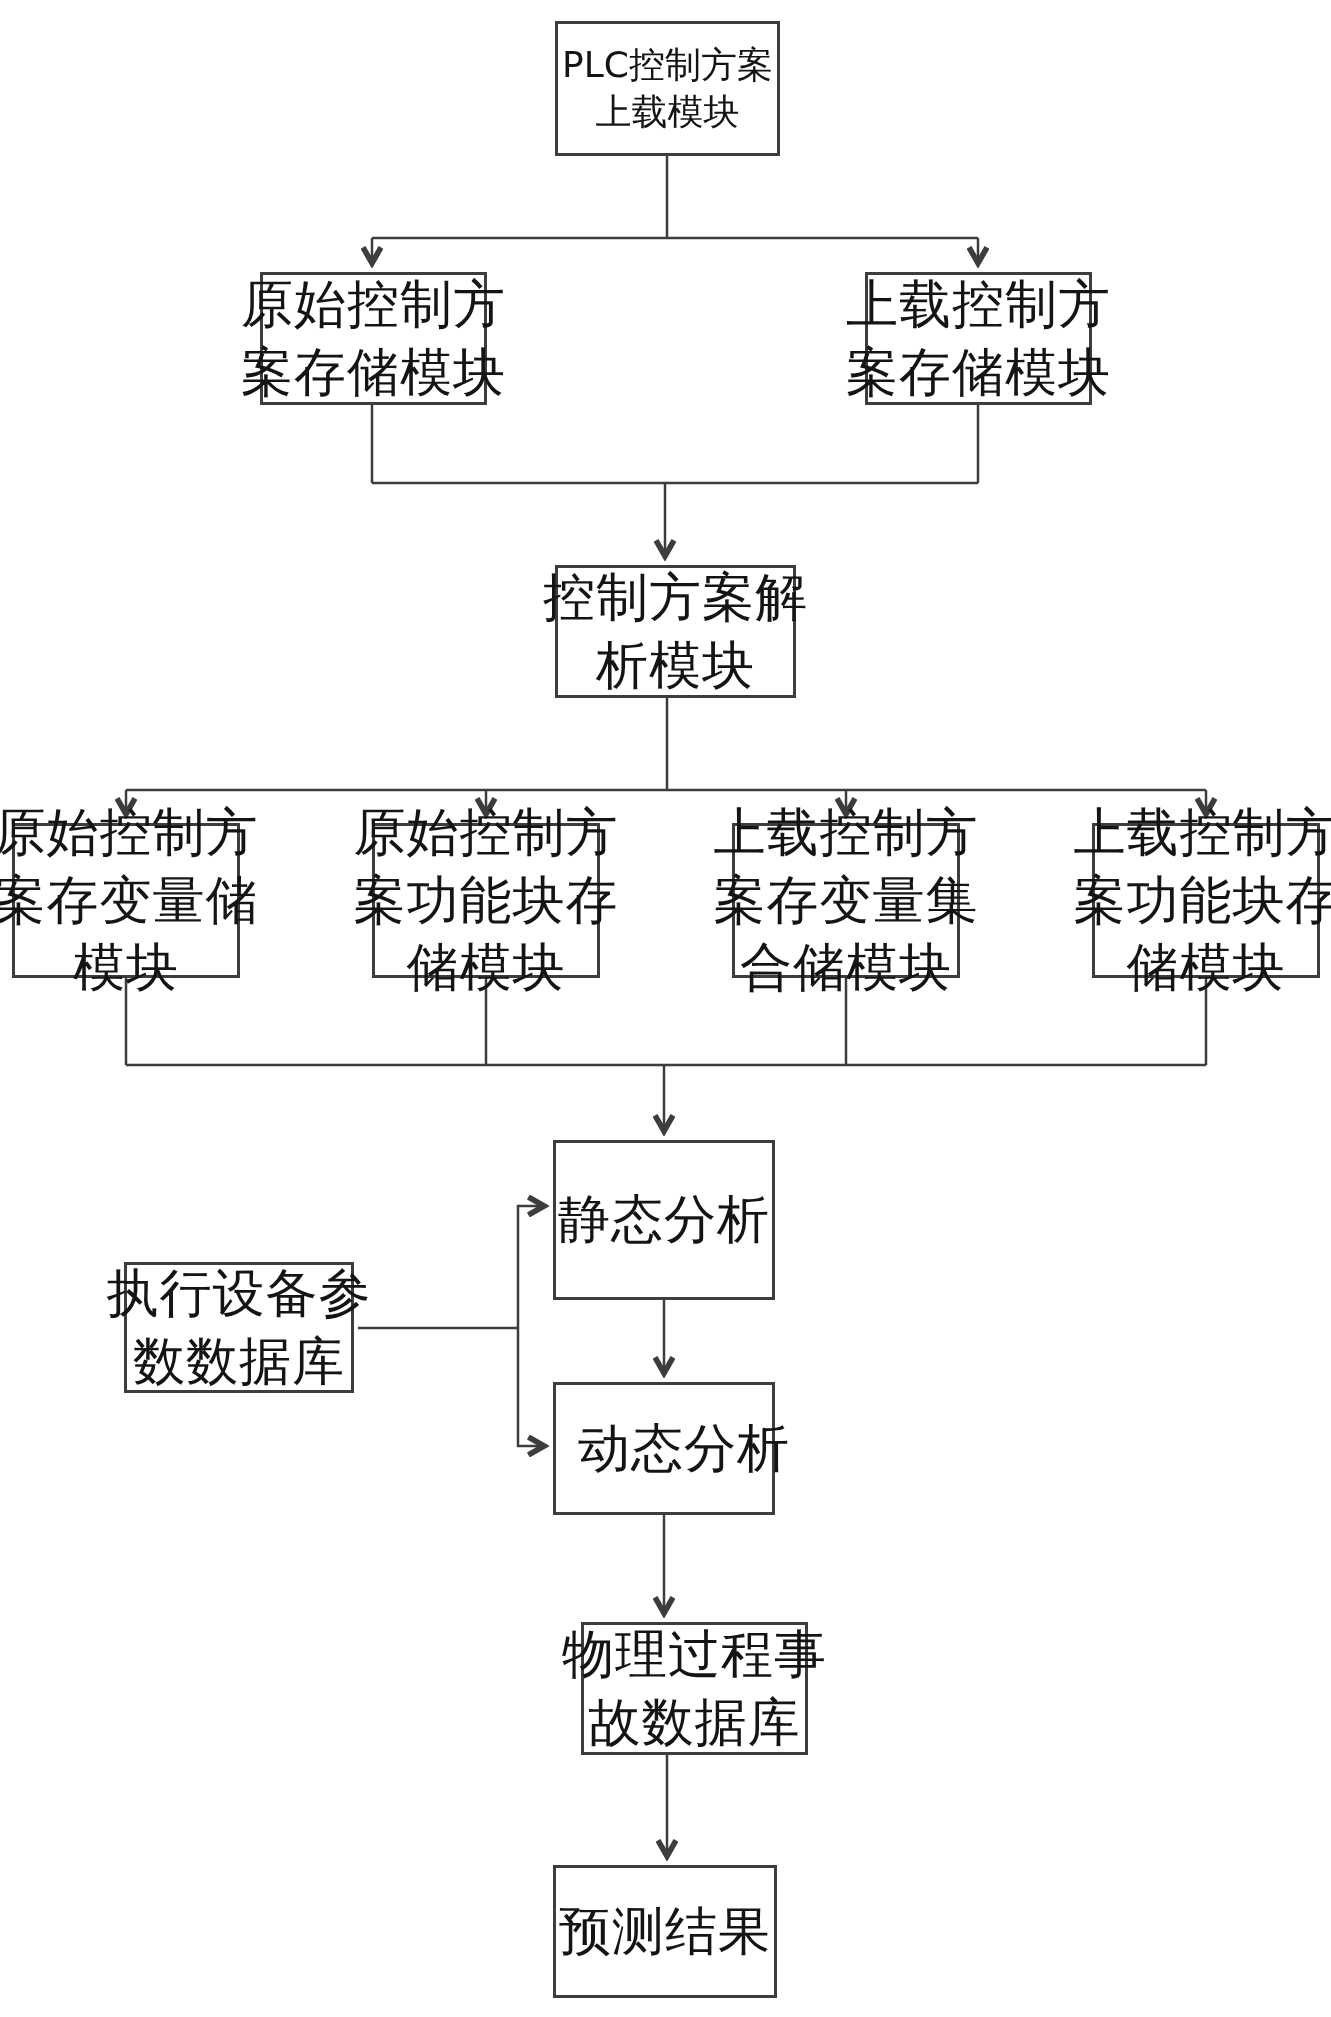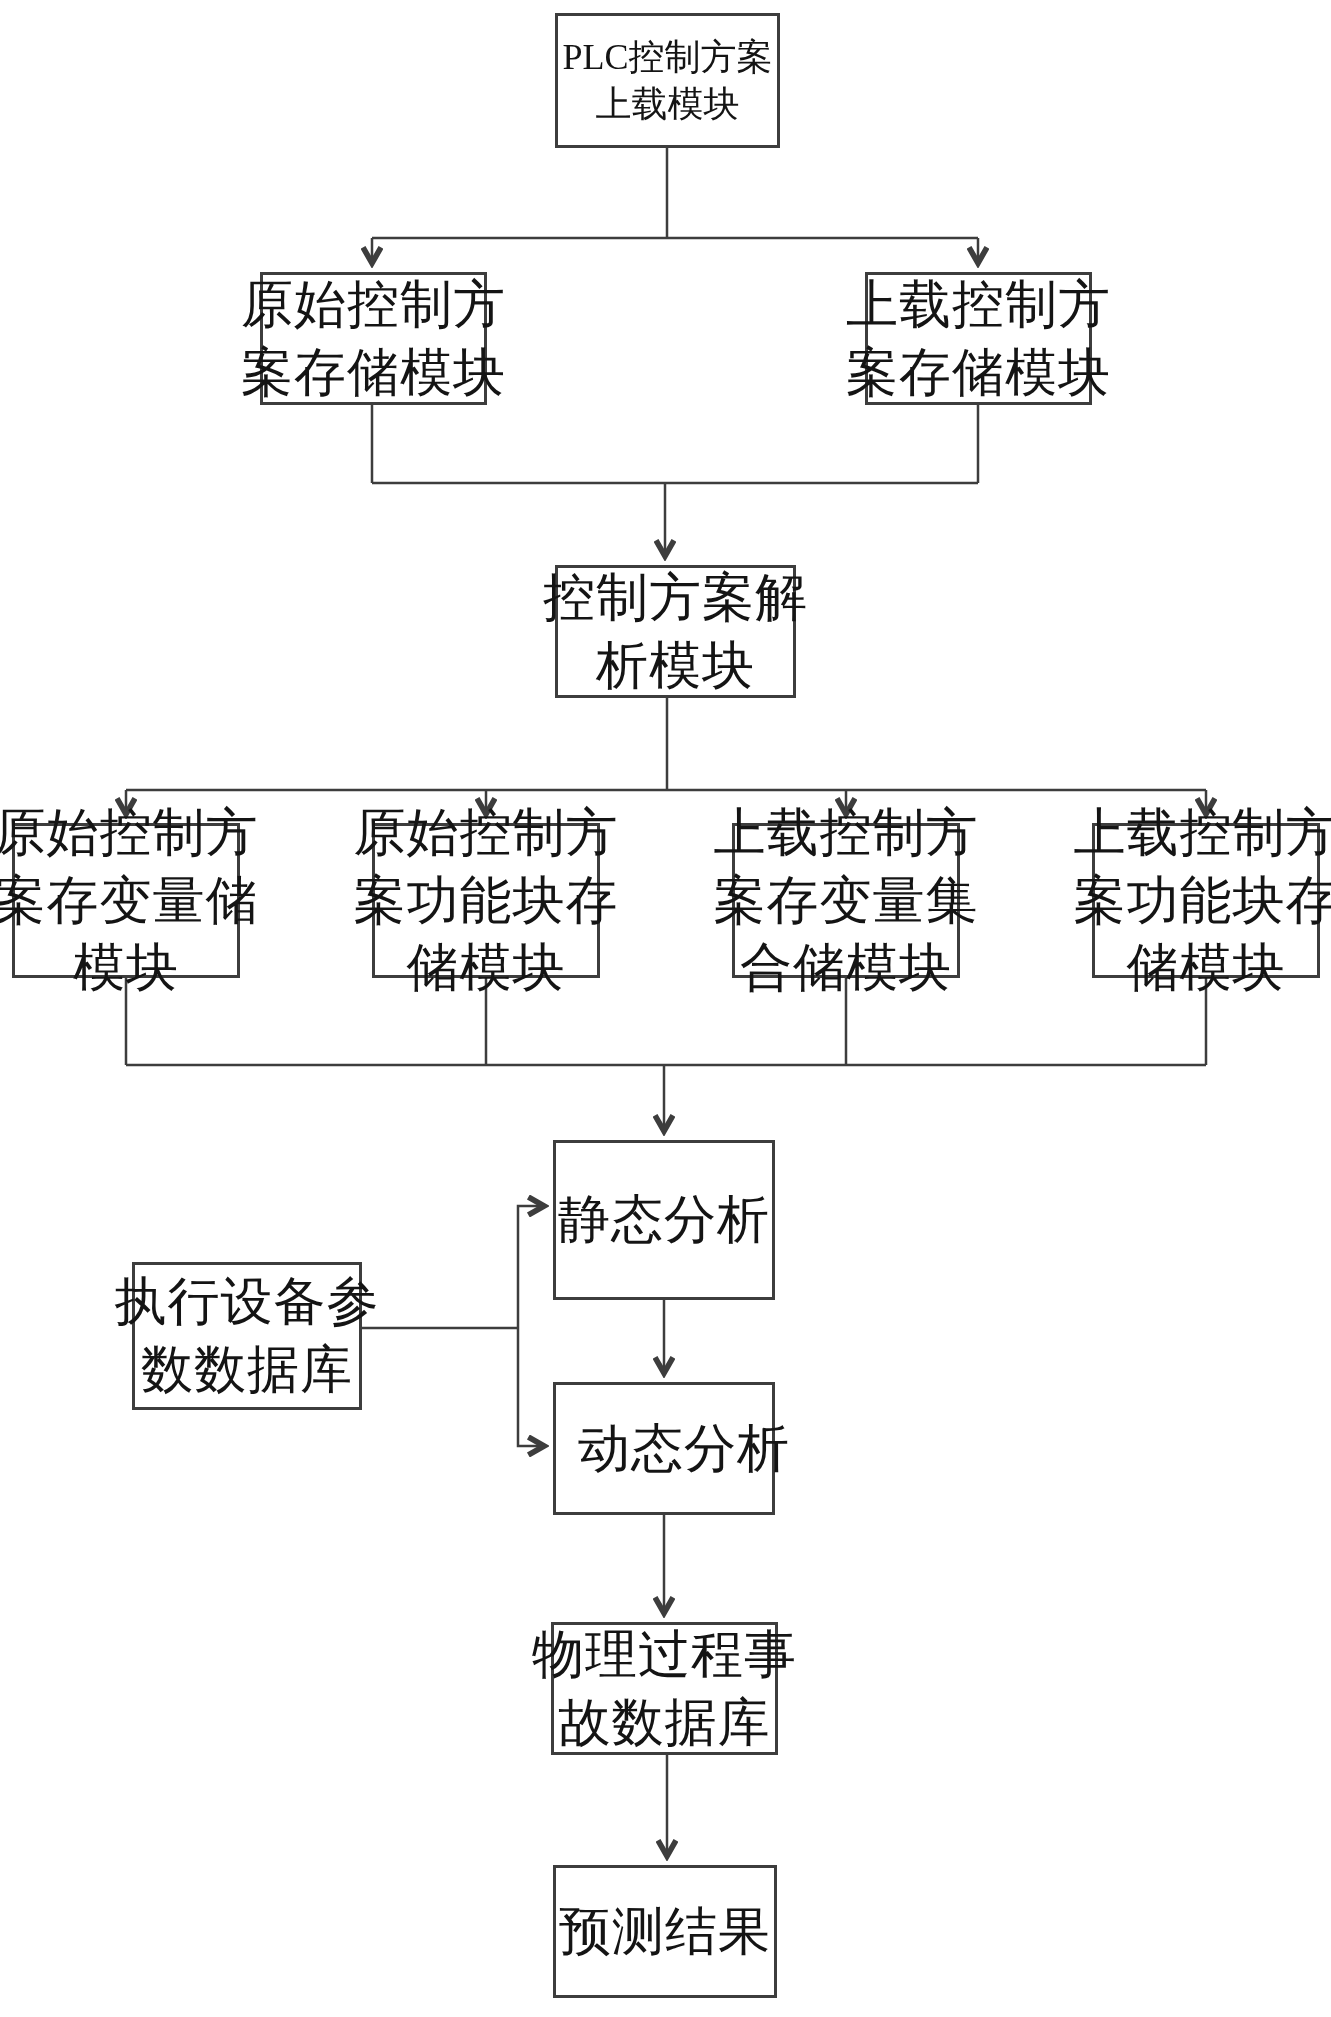--- a/index.html
+++ b/index.html
@@ -48,21 +48,21 @@
   <path d="M664,1272 L664,1372" marker-end="url(#arrow)"></path>
 
   <path d="M358,1328 L518,1328"></path>
   <path d="M518,1328 L518,1206 L543,1206" marker-end="url(#arrow)"></path>
   <path d="M518,1328 L518,1446 L543,1446" marker-end="url(#arrow)"></path>
 
   <path d="M664,1515 L664,1612" marker-end="url(#arrow)"></path>
   <path d="M667,1755 L667,1855" marker-end="url(#arrow)"></path>
 </svg>
 
-<div class="node small-font" style="left:555px; top:13px;  width:225px; height:135px;font-family:Liberation Serif, serif;">PLC控制方案
+<div class="node small-font" style="left:555px; top:21px;  width:225px; height:135px;">PLC控制方案
 上载模块</div>
 
 <div class="node" style="left:260px; top:272px; width:227px; height:133px;">原始控制方
 案存储模块</div>
 
 <div class="node" style="left:865px; top:272px; width:227px; height:133px;">上载控制方
 案存储模块</div>
 
 <div class="node" style="left:555px; top:565px; width:241px; height:133px;">控制方案解
 析模块</div>
@@ -78,21 +78,21 @@
 <div class="node" style="left:732px;  top:823px; width:228px; height:155px;">上载控制方
 案存变量集
 合储模块</div>
 
 <div class="node" style="left:1092px; top:823px; width:228px; height:155px;">上载控制方
 案功能块存
 储模块</div>
 
 <div class="node" style="left:553px; top:1140px; width:222px; height:160px;">静态分析</div>
 
-<div class="node" style="left:132px; top:1262px; width:230px; height:148px;">执行设备参
+<div class="node" style="left:124px; top:1262px; width:230px; height:131px;">执行设备参
 数数据库</div>
 
 <div class="node" style="left:553px; top:1382px; width:222px; height:133px;padding-left:40px;">动态分析</div>
 
-<div class="node" style="left:551px; top:1622px; width:227px; height:133px;">物理过程事
+<div class="node" style="left:581px; top:1622px; width:227px; height:133px;">物理过程事
 故数据库</div>
 
 <div class="node" style="left:553px; top:1865px; width:224px; height:133px;">预测结果</div>
 
 </body></html>

